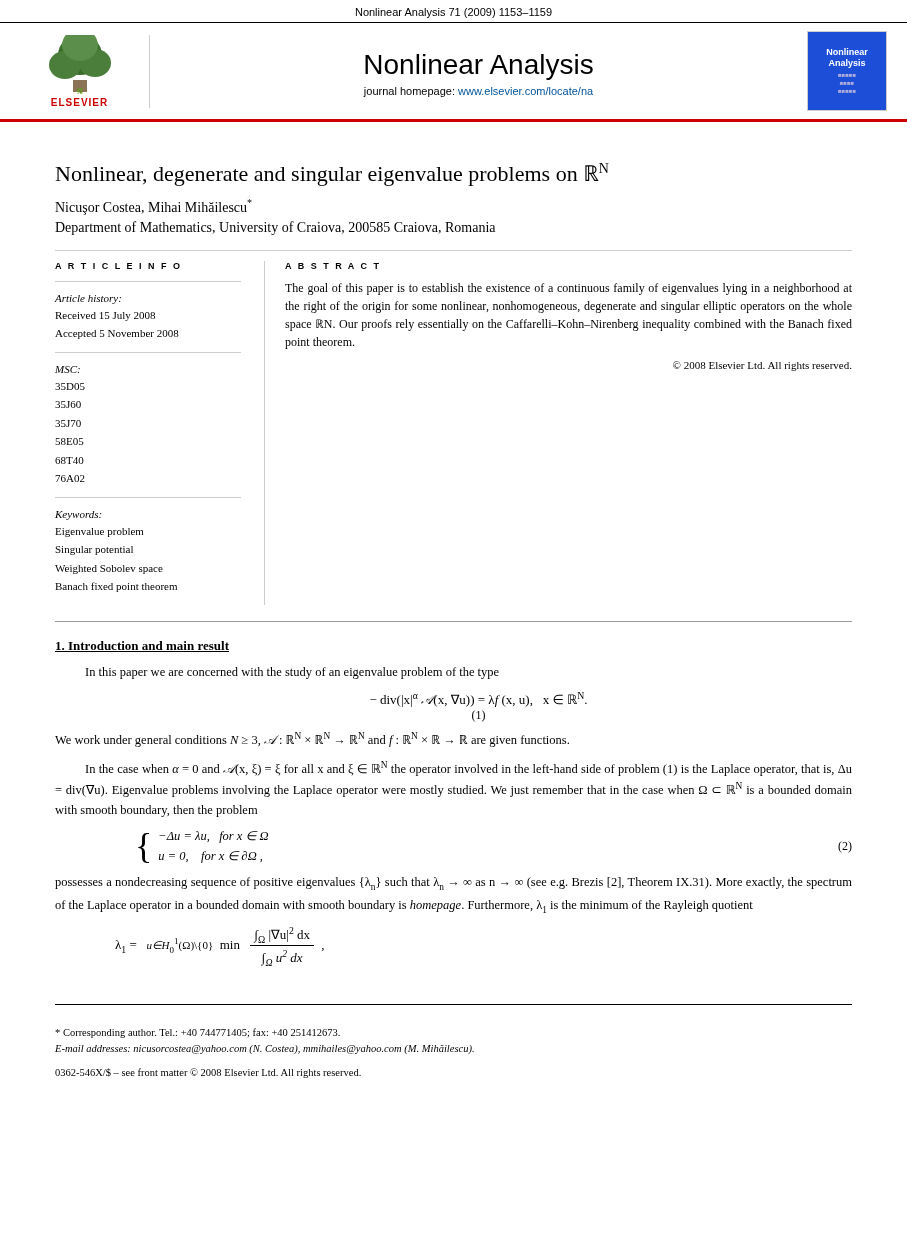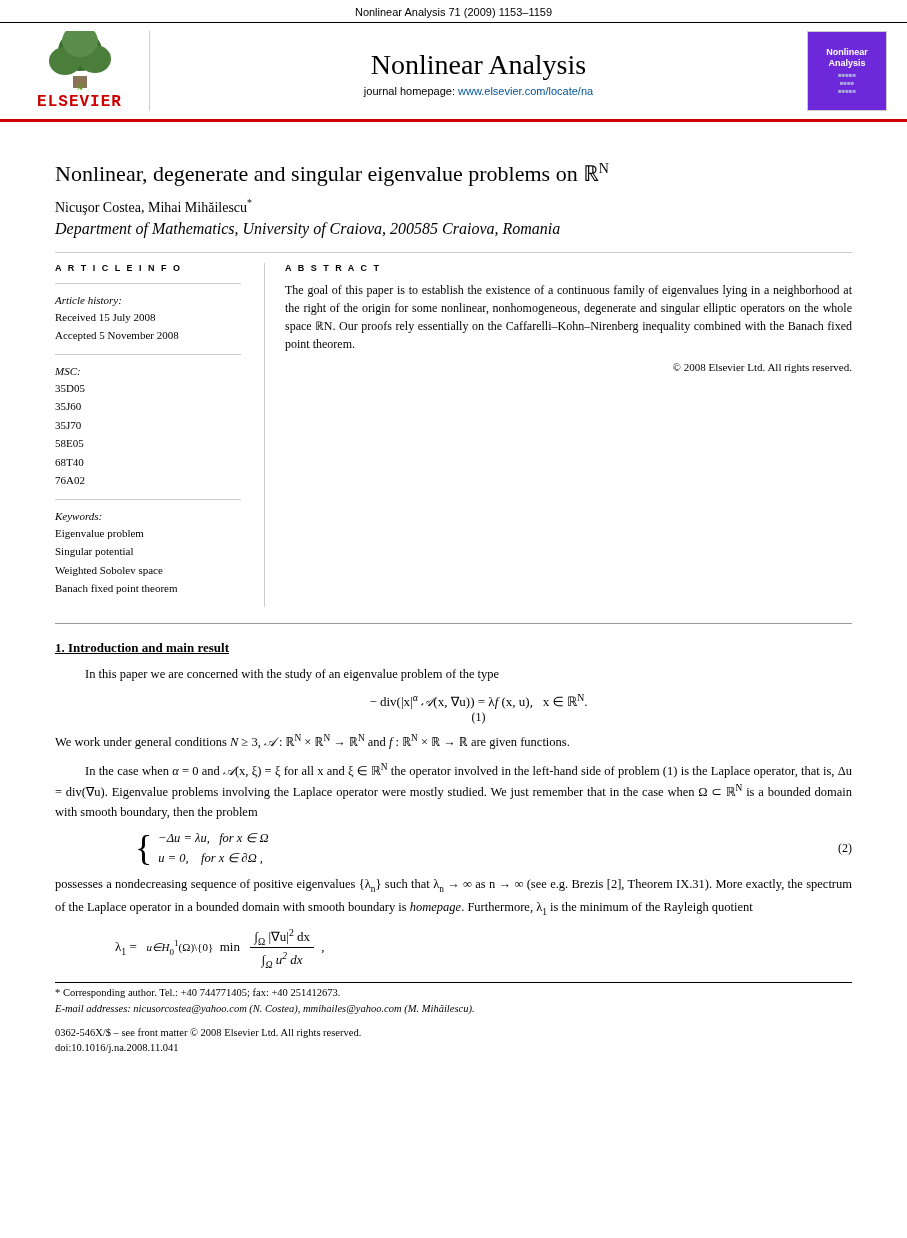--- a/index.html
+++ b/index.html
@@ -37,42 +37,42 @@
       flex-direction: column;
       align-items: center;
       border-right: 1px solid #ccc;
       padding-right: 10px;
     }
     .logo-tree {
       width: 90px;
       height: 60px;
     }
     .elsevier-text {
-      font-family: Liberation Mono, monospace;
-      font-size: 16px;
+      font-family: Liberation Sans, sans-serif;
+      font-size: 10px;
       font-weight: bold;
       color: #c00;
       letter-spacing: 1px;
       margin-top: 2px;
     }
     .journal-center {
       flex: 1;
       text-align: center;
     }
     .journal-title-main {
       font-size: 28px;
-      font-family: Liberation Serif, serif;
+      font-family: Liberation Sans, sans-serif;
       color: #000;
       margin: 4px 0;
     }
     .journal-cover {
       width: 80px;
       flex-shrink: 0;
       border: 1px solid #ccc;
-      background: #6d28d9;
+      background: #1d4ed8;
       height: 80px;
       display: flex;
       align-items: center;
       justify-content: center;
       font-size: 8px;
       color: #fff;
       text-align: center;
       padding: 4px;
     }
     .journal-cover-inner {
@@ -105,22 +105,21 @@
     .authors {
       font-size: 14px;
       margin-bottom: 4px;
     }
     .authors sup {
       font-size: 10px;
     }
 
     
     .affiliation {
-      font-size: 16px;
-      font-style: italic;
+      font-size: 14px;
       margin-bottom: 14px;
       color: #000;
     }
 
     
     hr.thin {
       border: none;
       border-top: 1px solid #ccc;
       margin: 10px 0;
     }
@@ -206,22 +205,22 @@
       font-size: 12.5px;
       line-height: 1.6;
       text-align: justify;
       margin-bottom: 8px;
       text-indent: 30px;
     }
 
     
     .footnote-area {
       border-top: 1px solid #000;
-      margin-top: 12px;
-      padding-top: 2px;
+      margin-top: 36px;
+      padding-top: 20px;
       font-size: 10.5px;
       line-height: 1.5;
     }
 
     
     .blue { color: #00539b; }
 
     
     .it { font-style: italic; }
 
@@ -393,18 +392,15 @@
   </div>
 
   <div class="footnote-area">
     <div>* Corresponding author. Tel.: +40 744771405; fax: +40 251412673.</div>
     <div>
       <span style="font-style:italic;">E-mail addresses: nicusorcostea@yahoo.com (N. Costea), mmihailes@yahoo.com (M. Mihăilescu).</span>
     </div>
     <div style="margin-top:8px;">
       <span>0362-546X/$ – see front matter © 2008 Elsevier Ltd. All rights reserved.</span>
     </div>
-    <div>
-      <span>doi:10.1016/j.na.2008.11.041</span>
-    </div>
   </div>
 
 </div>
 
 </body></html>

